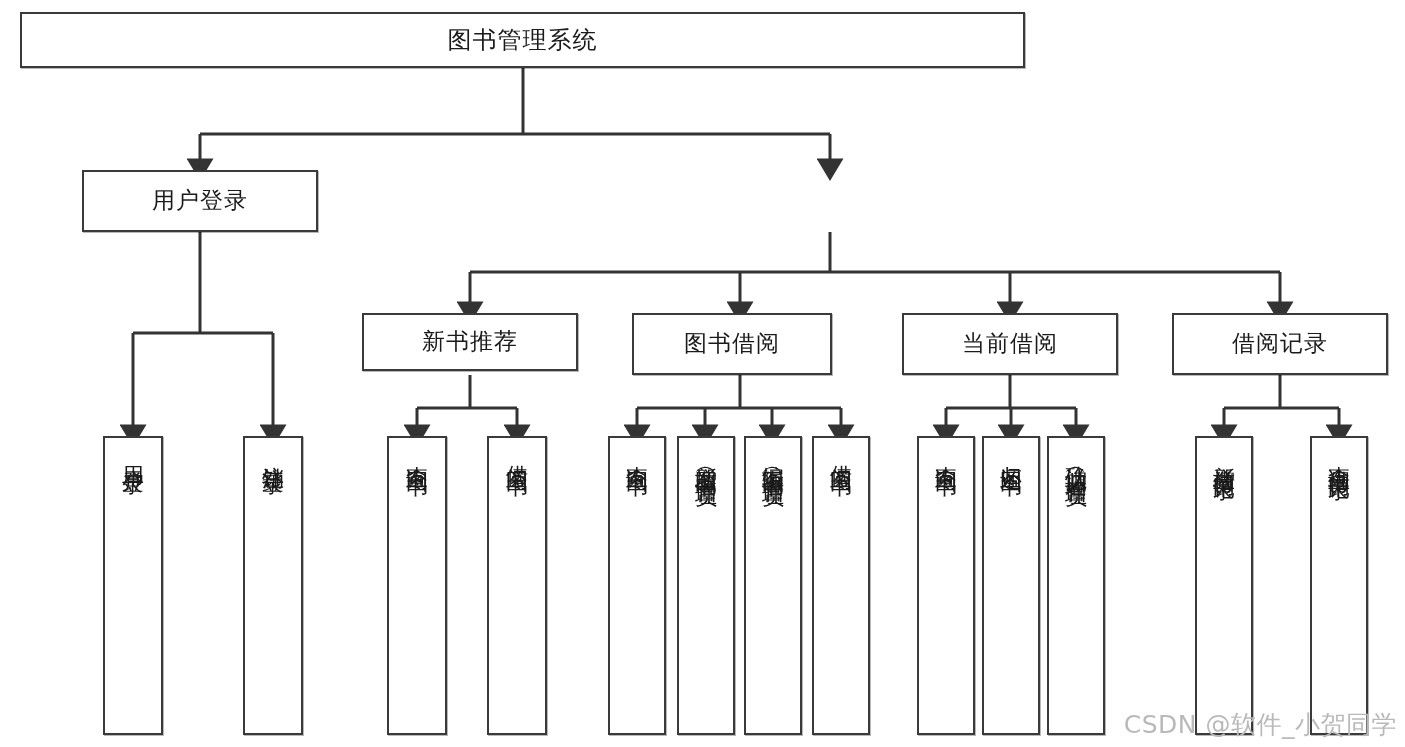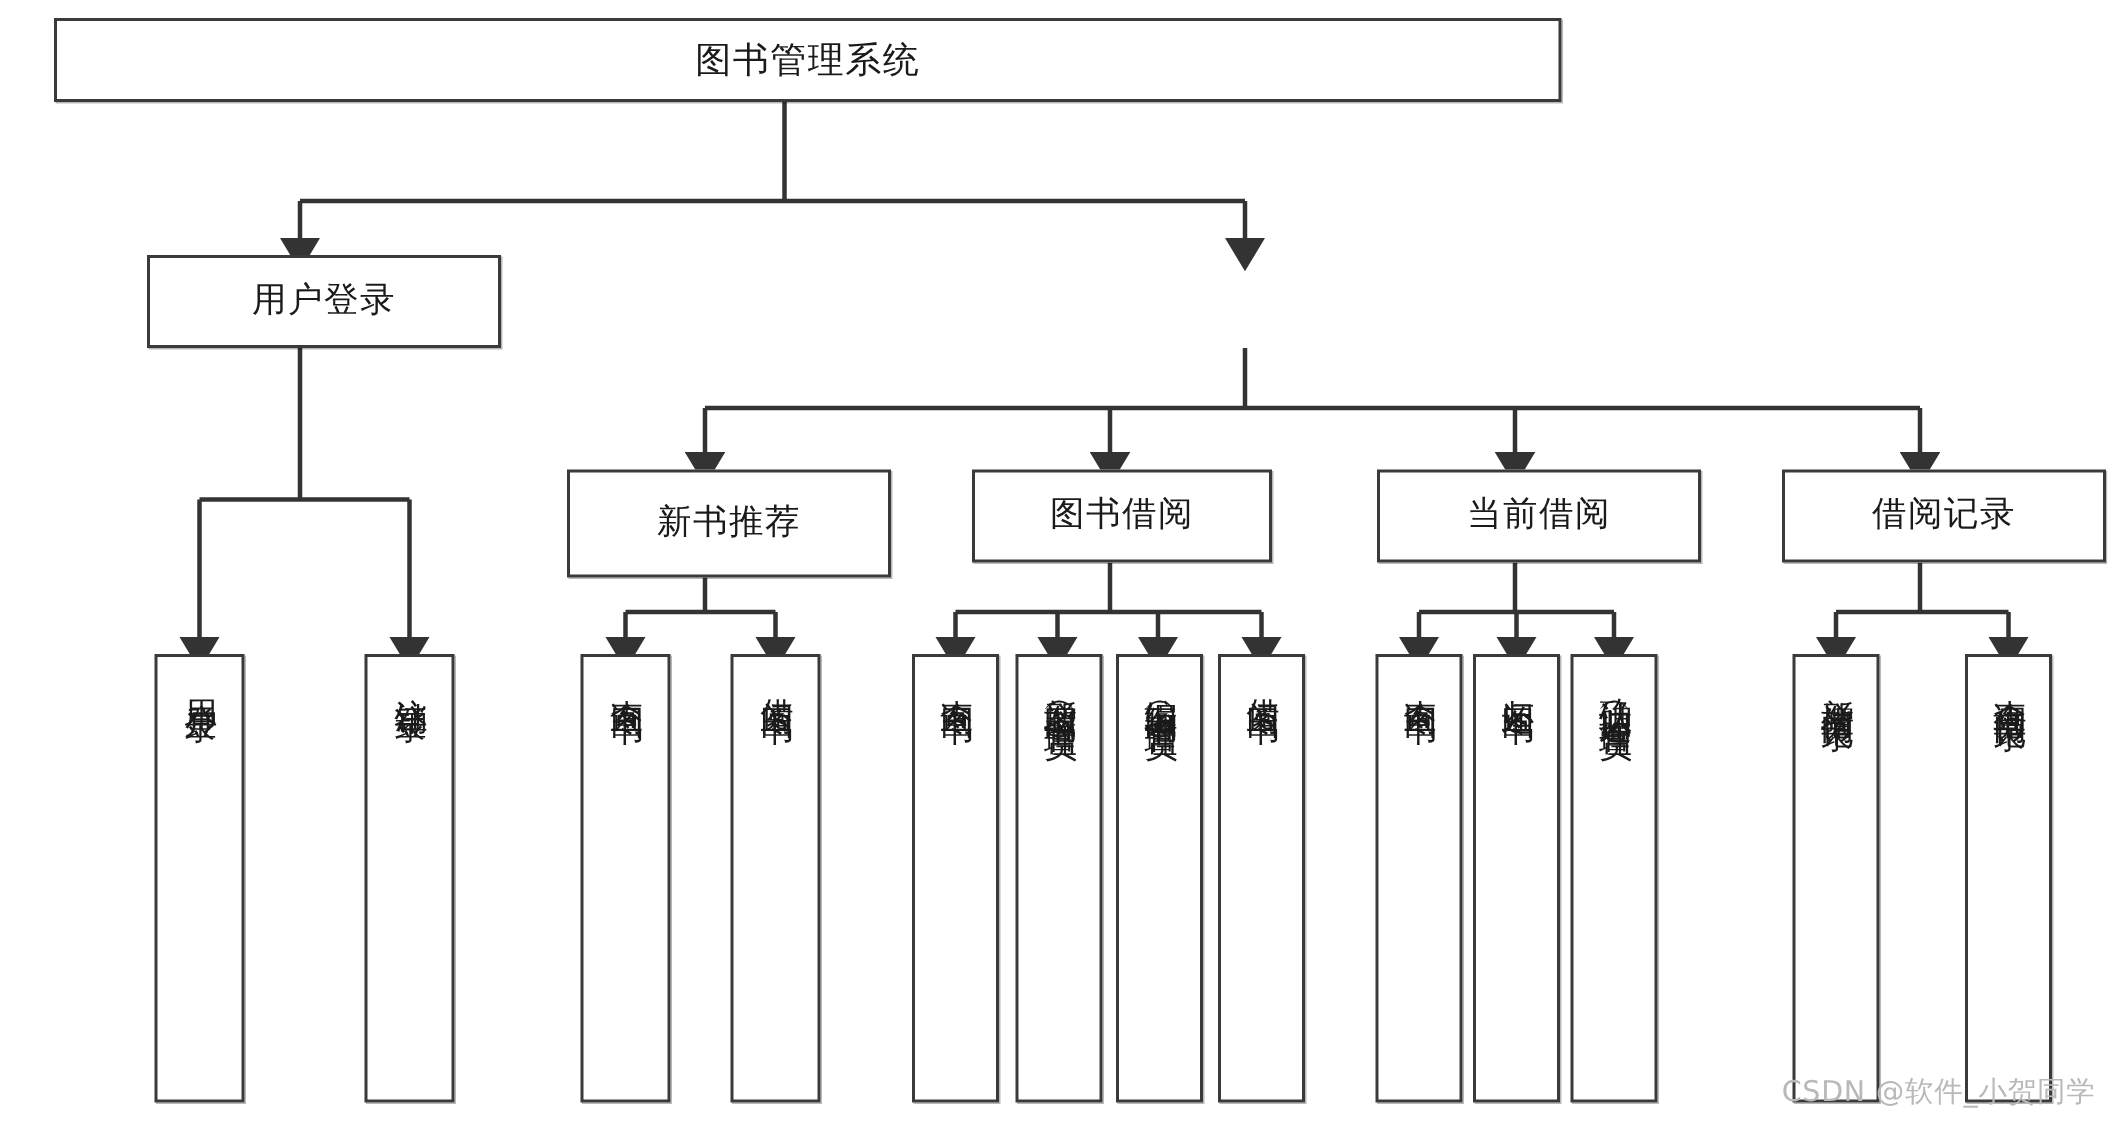--- a/index.html
+++ b/index.html
@@ -33,21 +33,20 @@
     display: flex;
     align-items: center;
     justify-content: center;
     color: #1a1a1a;
     box-shadow: 1px 1px 0 rgba(0,0,0,0.28);
   }
   .node.horiz {
     font-size: 23px;
     letter-spacing: 1px;
     line-height: 1.2;
-    margin-left: 16px;
   }
   .node.root {
     font-size: 24px;
   }
   .node.leaf {
     font-size: 22px;
     padding-top: 10px;
     padding-bottom: 10px;
     align-items: flex-start;
     justify-content: center;
@@ -61,21 +60,21 @@
     white-space: nowrap;
     display: block;
   }
   .htext {
     white-space: nowrap;
   }
   #watermark {
     position: absolute;
     right: 8px;
     bottom: 6px;
-    font-size: 19px;
+    font-size: 25px;
     color: #b9b9b9;
     letter-spacing: 0.5px;
     white-space: nowrap;
     pointer-events: none;
   }
 </style>
 </head>
 <body>
 
 <div id="diagram-root">
@@ -131,21 +130,21 @@
   </svg>
 
   <div class="node root horiz" style="left:20px; top:12px; width:1005px; height:56px;">
     <span class="htext">图书管理系统</span>
   </div>
 
   <div class="node horiz" style="left:82px; top:170px; width:236px; height:62px;">
     <span class="htext">用户登录</span>
   </div>
 
-  <div class="node horiz" style="left:362px; top:313px; width:216px; height:72px;">
+  <div class="node horiz" style="left:362px; top:313px; width:216px; height:58px;">
     <span class="htext">新书推荐</span>
   </div>
   <div class="node horiz" style="left:632px; top:313px; width:200px; height:62px;">
     <span class="htext">图书借阅</span>
   </div>
   <div class="node horiz" style="left:902px; top:313px; width:216px; height:62px;">
     <span class="htext">当前借阅</span>
   </div>
   <div class="node horiz" style="left:1172px; top:313px; width:216px; height:62px;">
     <span class="htext">借阅记录</span>

